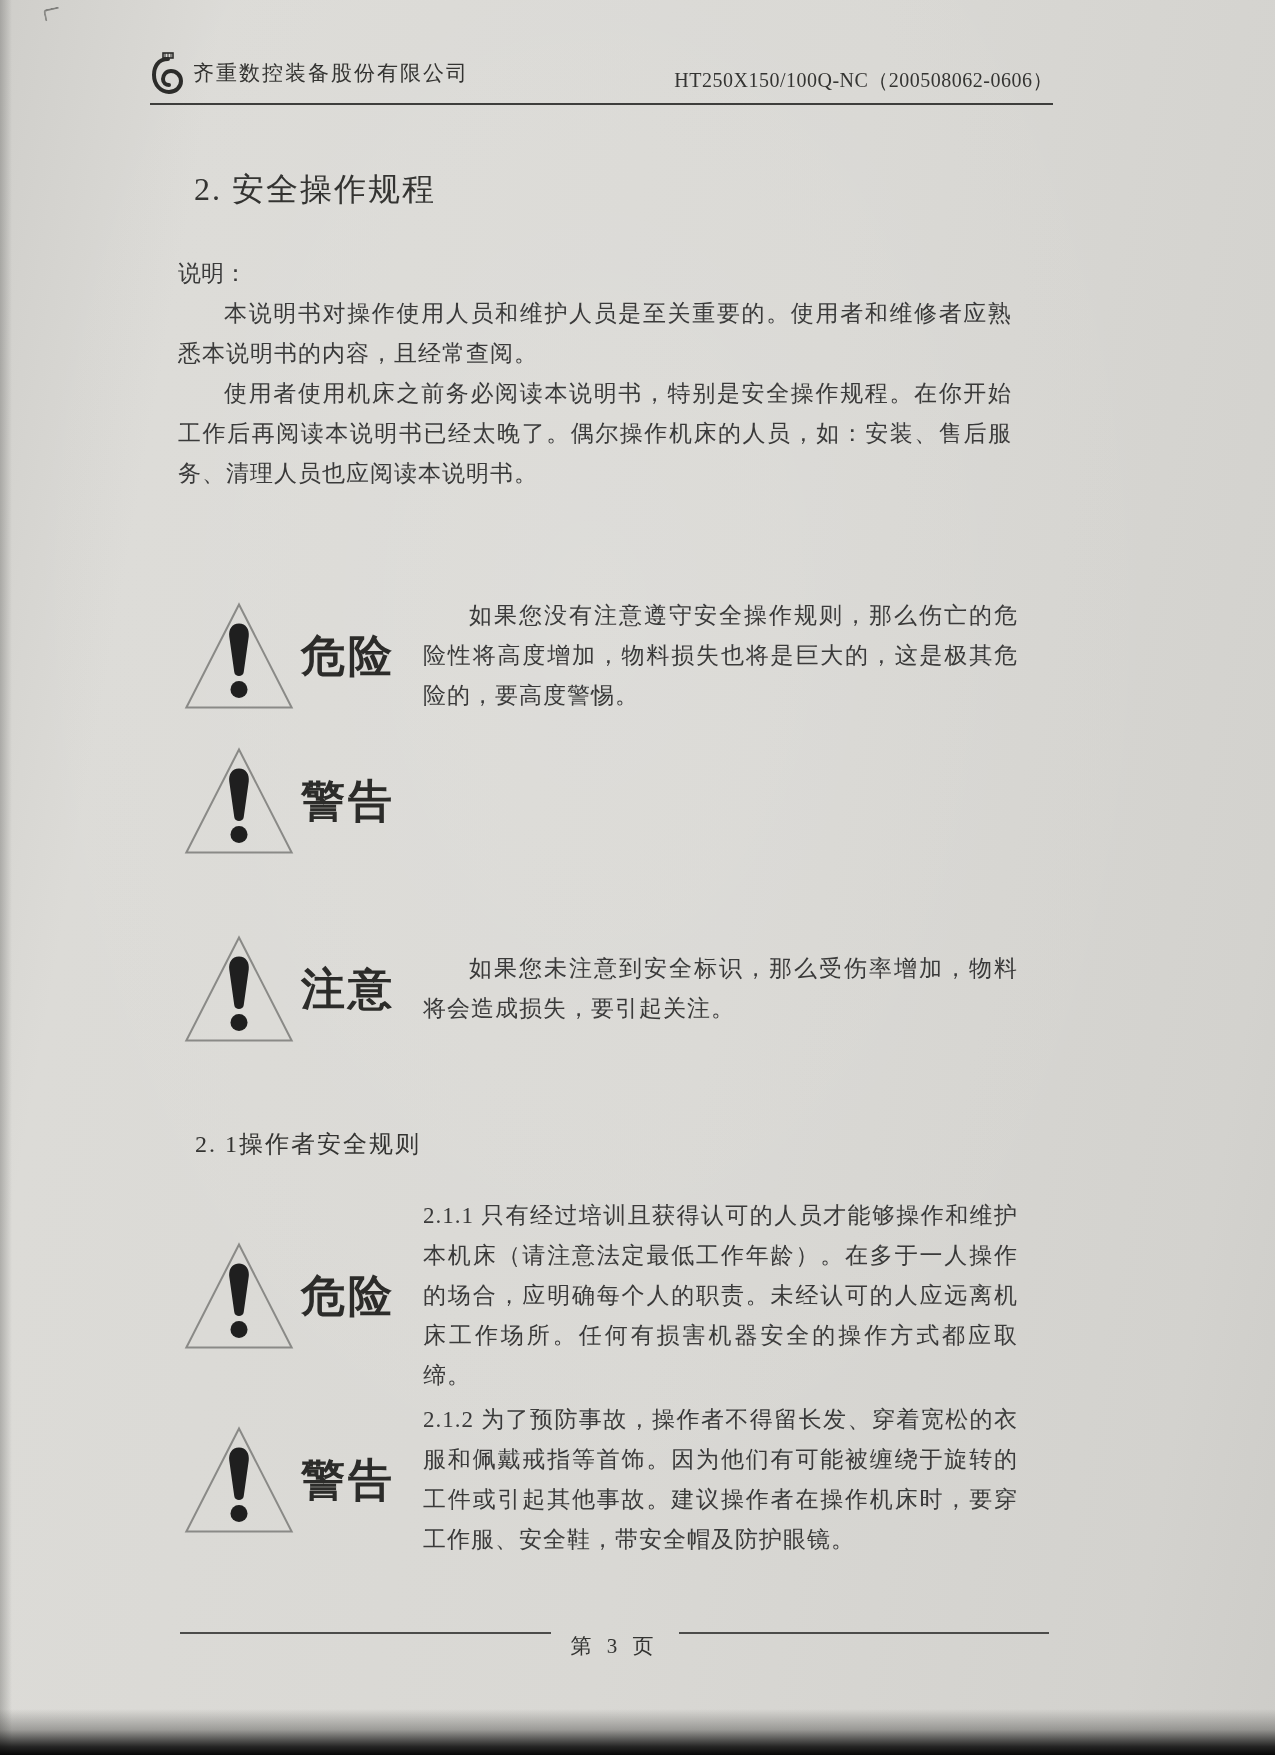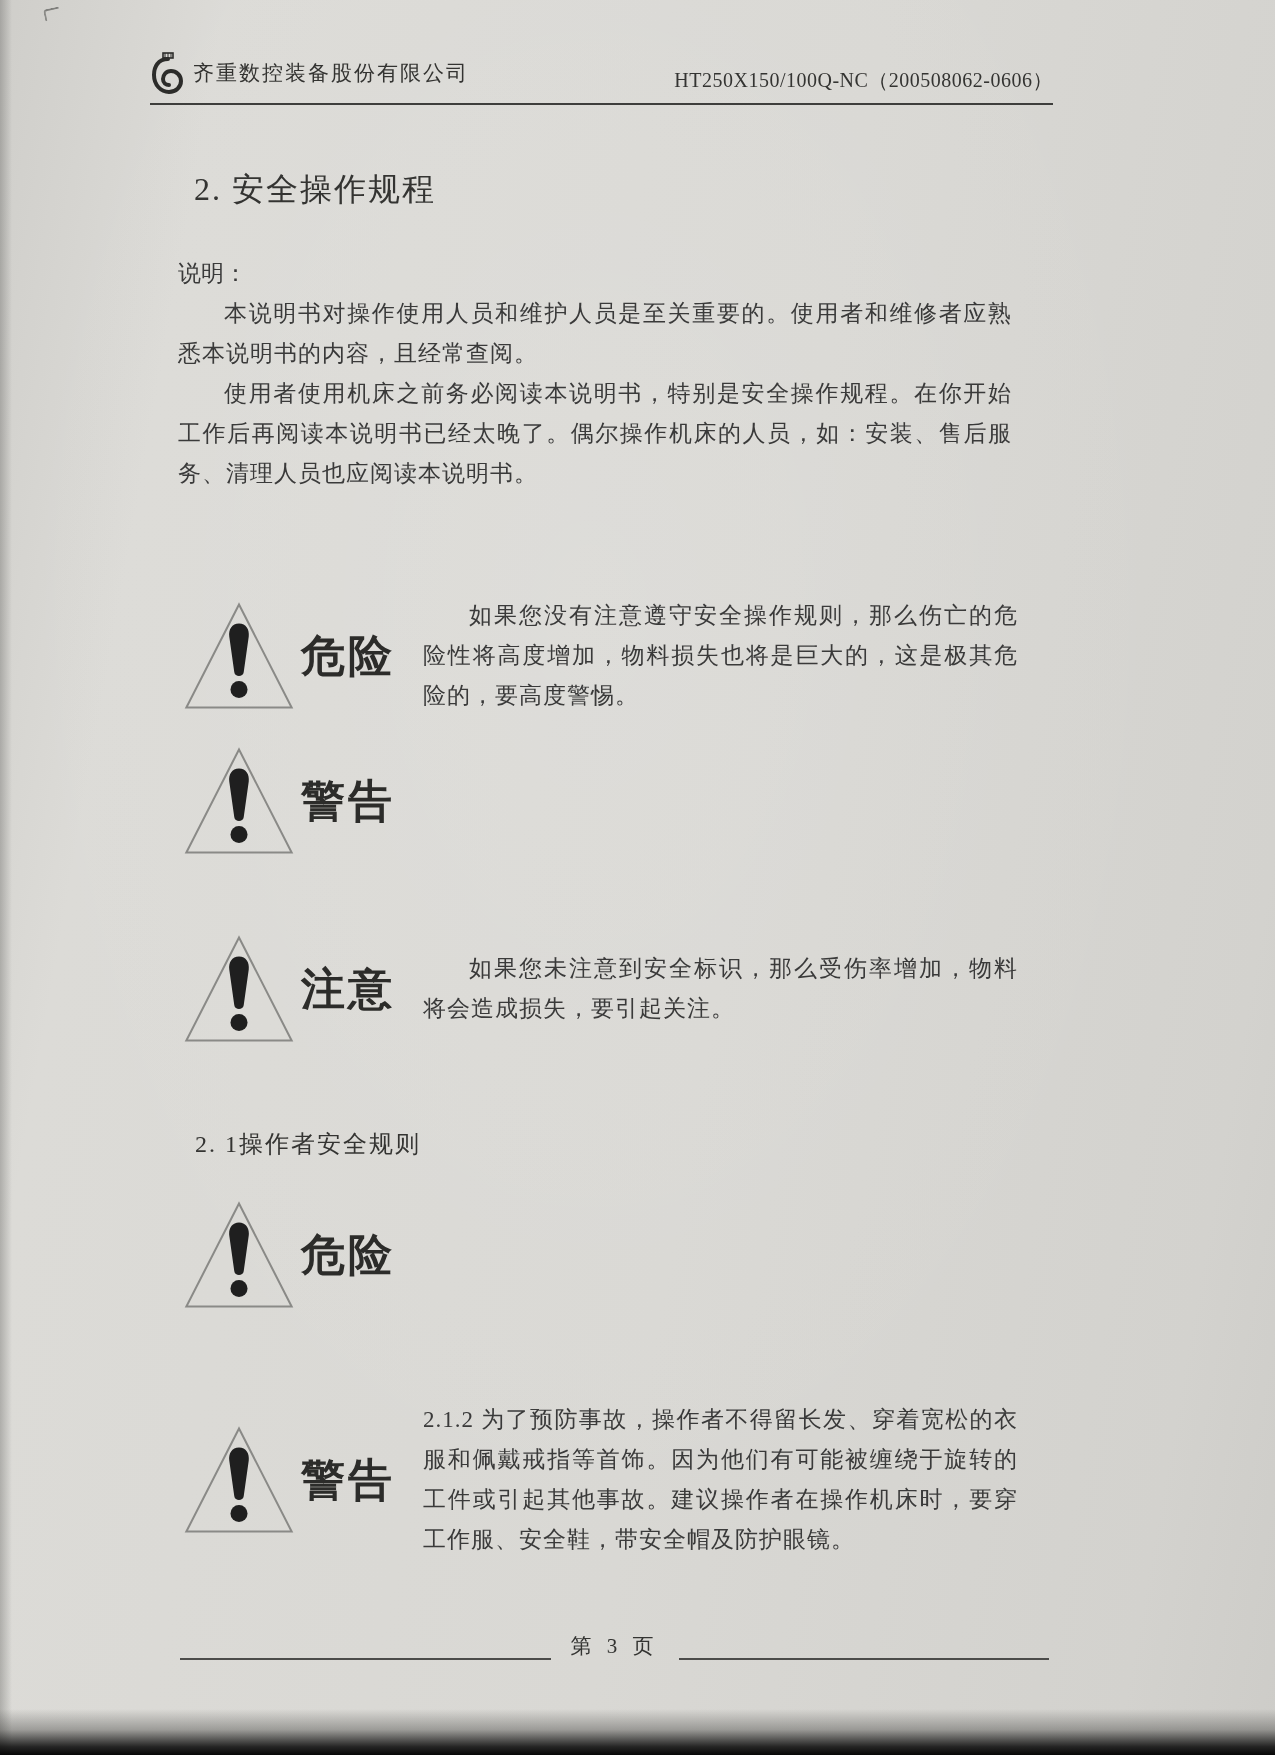--- a/index.html
+++ b/index.html
@@ -47,21 +47,21 @@
     font-family:"Liberation Sans","DejaVu Sans",sans-serif;
     font-weight:700; font-size:44px; letter-spacing:3px; color:#2c2c2a; }
   .hz-text { flex:1; margin-left:22px; font-size:23px; line-height:40px;
     text-align:justify; text-indent:2em; letter-spacing:1px; }
   .rule .hz-text { text-indent:0; }
 
   .h2 { position:absolute; top:1128px; left:178px; font-size:24px; letter-spacing:2px; color:#343432;margin-left:17px; }
 
   
   .footer { position:absolute; top:1632px; left:180px; right:260px;
-    display:flex; align-items:flex-end; gap:20px; }
+    display:flex; align-items:flex-start; gap:20px; }
   .fline { flex:1; height:2px; background:#4c4c4a; }
   .pageno { font-size:21px; letter-spacing:5px; color:#343432; }
 </style>
 </head>
 <body>
 
 <div class="page">
 
   <div class="corner-mark"></div>
 
@@ -118,20 +118,21 @@
 
   <div class="h2">2. 1操作者安全规则</div>
 
   <div class="hz rule" style="top:1196px;">
     <svg class="tri" viewBox="0 0 100 100">
       <polygon points="50,4 97,96 3,96" fill="none" stroke="#8a8a87" stroke-width="1.8"></polygon>
       <path d="M50 21 C43.6 21 40.6 26.5 41.3 32.5 L45.8 64.5 C46.4 69 53.6 69 54.2 64.5 L58.7 32.5 C59.4 26.5 56.4 21 50 21 Z" fill="#1f1f1f"></path>
       <circle cx="50" cy="80" r="7.6" fill="#1f1f1f"></circle>
     </svg>
     <div class="hz-label">危险</div>
+    <div class="hz-text">2.1.1 只有经过培训且获得认可的人员才能够操作和维护本机床（请注意法定最低工作年龄）。在多于一人操作的场合，应明确每个人的职责。未经认可的人应远离机床工作场所。任何有损害机器安全的操作方式都应取缔。</div>
   </div>
 
   <div class="hz rule" style="top:1400px;">
     <svg class="tri" viewBox="0 0 100 100">
       <polygon points="50,4 97,96 3,96" fill="none" stroke="#8a8a87" stroke-width="1.8"></polygon>
       <path d="M50 21 C43.6 21 40.6 26.5 41.3 32.5 L45.8 64.5 C46.4 69 53.6 69 54.2 64.5 L58.7 32.5 C59.4 26.5 56.4 21 50 21 Z" fill="#1f1f1f"></path>
       <circle cx="50" cy="80" r="7.6" fill="#1f1f1f"></circle>
     </svg>
     <div class="hz-label">警告</div>
     <div class="hz-text">2.1.2 为了预防事故，操作者不得留长发、穿着宽松的衣服和佩戴戒指等首饰。因为他们有可能被缠绕于旋转的工件或引起其他事故。建议操作者在操作机床时，要穿工作服、安全鞋，带安全帽及防护眼镜。</div>

